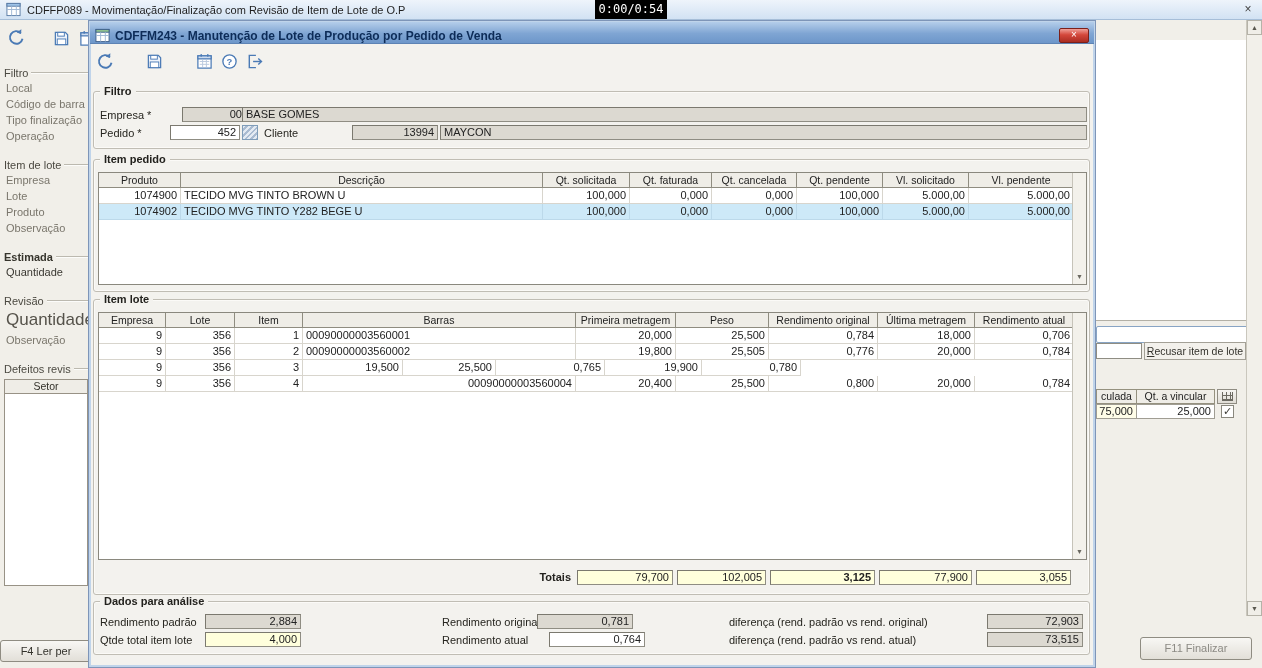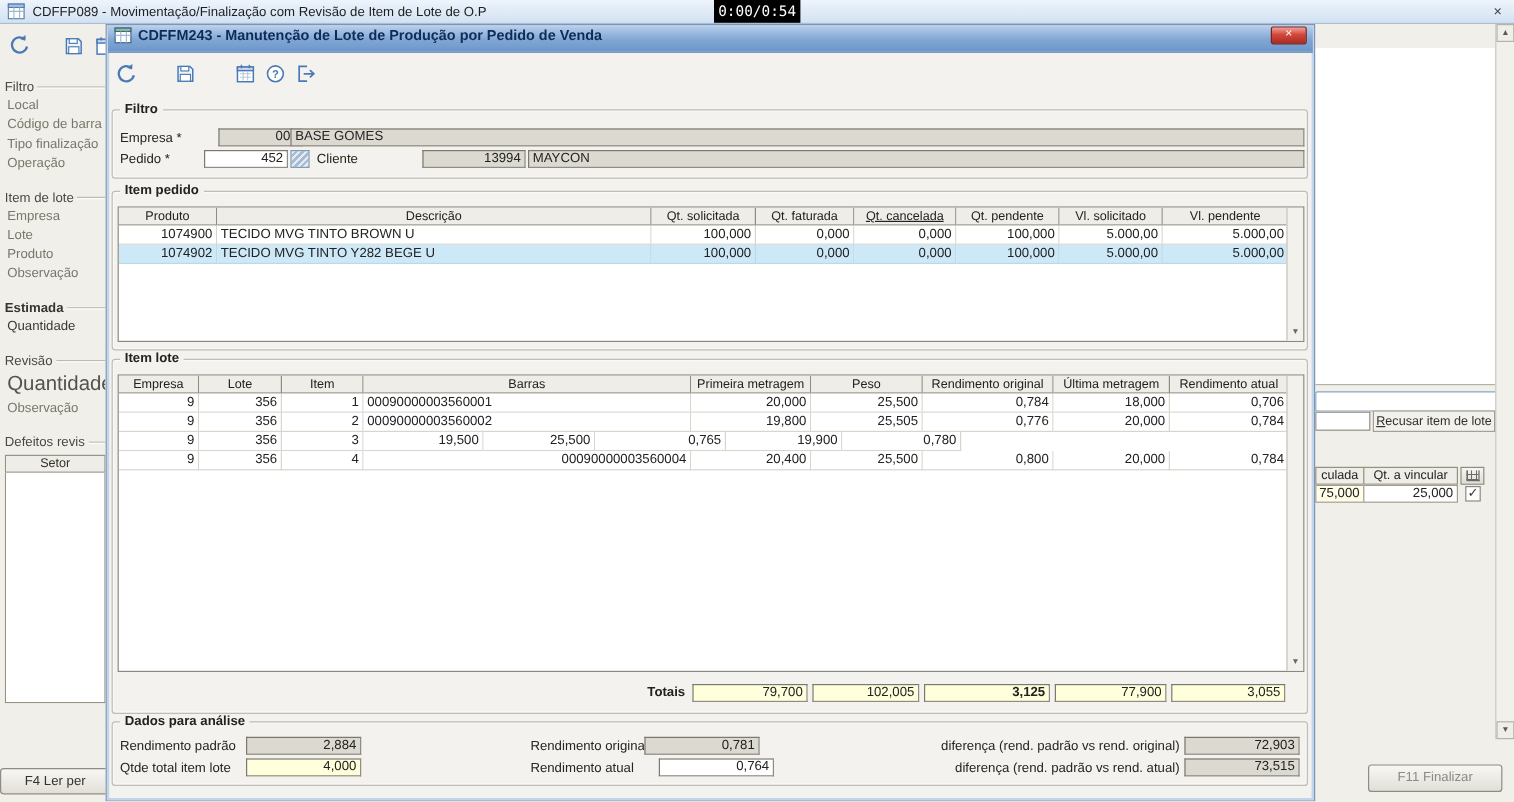--- a/index.html
+++ b/index.html
@@ -39,29 +39,29 @@
   .gridbtn .gg{position:absolute;left:4px;top:2px;width:11px;height:9px;
     background-image:repeating-linear-gradient(0deg,#6c6a62 0 1px,transparent 1px 4px),repeating-linear-gradient(90deg,#6c6a62 0 1px,transparent 1px 4px);border-right:1px solid #6c6a62;border-bottom:1px solid #6c6a62}
   .checkbox{position:absolute;left:1221px;top:405px;width:13px;height:13px;background:#fff;border:1px solid #8a887e;font-size:11px;line-height:11px;text-align:center;color:#3c3a34;z-index:25}
   .vscroll{position:absolute;left:1246px;top:20px;width:16px;height:596px;background:#f2f0ea;border-left:1px solid #cac7bd;z-index:1}
   .varrow{position:absolute;left:0;width:15px;height:15px;background:#f0eee8;border:1px solid #b5b2a8;font-size:7px;line-height:13px;text-align:center;color:#5a584f}
 
   .timer{position:absolute;left:595px;top:0;width:72px;height:19px;background:#000;color:#fff;font-family:"DejaVu Sans Mono",monospace;font-size:12px;line-height:19px;text-align:center;z-index:40}
 
   
   .dialog{position:absolute;left:88px;top:20px;width:1008px;height:648px;background:#f3f2ee;border:1px solid #7e95b8;box-shadow:inset 0 0 0 2px #c0d4ea;z-index:20}
-  .dlg-titlebar{position:absolute;left:1px;top:1px;width:1004px;height:22px;background:linear-gradient(#b4cdea,#7fa5d3 55%,#6d97ca);display:flex;align-items:flex-start;gap:5px;padding:0 5px;border-bottom:1px solid #5d83b4}
+  .dlg-titlebar{position:absolute;left:1px;top:1px;width:1004px;height:22px;background:linear-gradient(#b4cdea,#7fa5d3 55%,#6d97ca);display:flex;align-items:flex-end;gap:5px;padding:0 5px;border-bottom:1px solid #5d83b4}
   .dlg-title{flex:1;font-size:12px;font-weight:bold;color:#0d2c58;white-space:nowrap;overflow:hidden}
   .dlg-close{width:30px;height:15px;background:linear-gradient(#f0a098,#d4473b 45%,#aa2d22);border:1px solid #7c201a;border-radius:2px;color:#fff;font-size:10px;line-height:12px;text-align:center}
   .dticon{position:absolute;display:inline-block}
 
   .gbox{position:absolute;left:4px;width:997px;border:1px solid #c0bdb4;border-radius:3px;box-shadow:inset 0 0 0 1px #fbfaf7}
   .legend{position:absolute;left:6px;top:-7px;background:#f3f2ee;padding:0 4px;font-weight:bold;color:#23221e;white-space:nowrap}
   .lbl{position:absolute;white-space:nowrap;color:#26251f}
-  .lbl-r{text-align:right}
+  .lbl-r{text-align:left}
   .input{position:absolute;height:15px;background:#fff;border:1px solid #8f8d83;border-top-color:#7b796f;border-left-color:#7b796f;font-size:11px;line-height:13px;padding:0 3px;white-space:nowrap;overflow:hidden}
   .ro{background:#dcd9d1}
   .yel{background:#ffffdc}
   .num{text-align:right}
   .lkbtn{position:absolute;width:16px;height:15px;border:1px solid #7f9db9;background:repeating-linear-gradient(135deg,#e3eaf2 0 2px,#a9bbd1 2px 4px)}
 
   .grid{position:absolute;background:#fff;border:1px solid #8a887e;overflow:hidden}
   .g-head{display:flex}
   .g-th{height:15px;background:#efede7;border-right:1px solid #8f8c80;border-bottom:1px solid #8f8c80;font-size:10.5px;line-height:14px;text-align:center;overflow:hidden;white-space:nowrap;flex:none}
   .g-tr{display:flex}
@@ -232,21 +232,21 @@
       <span class="legend">Item pedido</span>
       <div class="grid" id="grid-pedido" style="left:4px;top:12px;width:989px;height:113px">
         <div class="g-scroll">
           <span class="g-sarr">▼</span>
         </div>
       <div class="g-head">
             <div class="g-th" style="width: 82px;">Produto</div>
             <div class="g-th" style="width: 362px;">Descrição</div>
             <div class="g-th" style="width: 87px;">Qt. solicitada</div>
             <div class="g-th" style="width: 82px;">Qt. faturada</div>
-            <div class="g-th" style="width: 85px; text-decoration: underline;">Qt. cancelada</div>
+            <div class="g-th" style="width: 85px;">Qt. cancelada</div>
             <div class="g-th" style="width: 86px;">Qt. pendente</div>
             <div class="g-th" style="width: 86px;">Vl. solicitado</div>
             <div class="g-th" style="width: 105px;">Vl. pendente</div>
           </div>
           <div class="g-tr">
             <div class="g-td ar" style="width: 82px;">1074900</div>
             <div class="g-td al" style="width: 362px;">TECIDO MVG TINTO BROWN U</div>
             <div class="g-td ar" style="width: 87px;">100,000</div>
             <div class="g-td ar" style="width: 82px;">0,000</div>
             <div class="g-td ar" style="width: 85px;">0,000</div>

